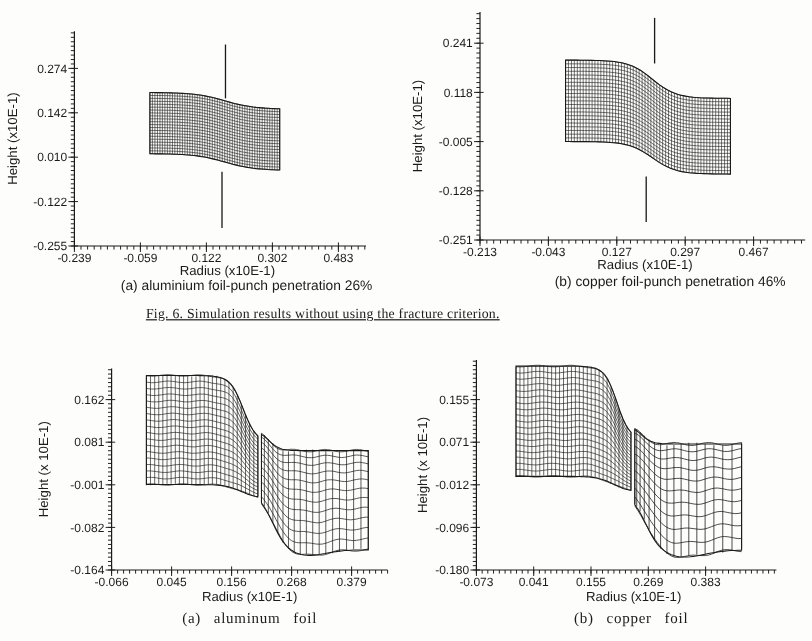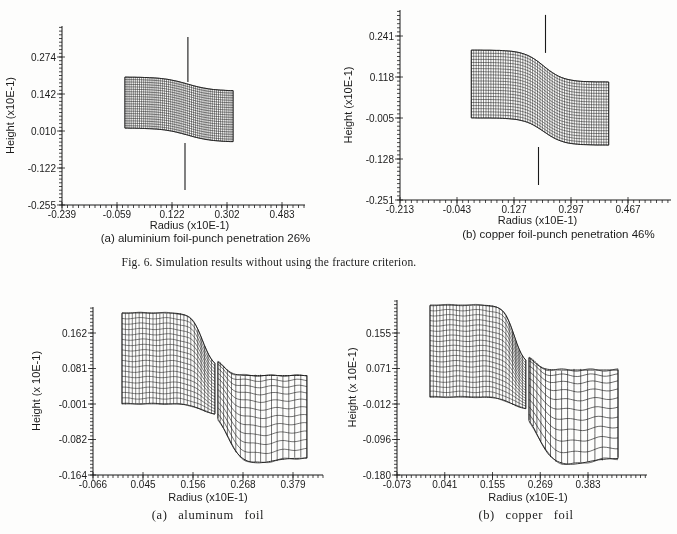--- a/index.html
+++ b/index.html
@@ -1,20 +1,20 @@
 <!DOCTYPE html>
 <html><head>
 <meta charset="utf-8">
 <style>
   html,body{margin:0;padding:0;background:#ffffff;}
   .page{position:relative;width:677px;height:534px;background:#fdfdfc;overflow:hidden;
         font-family:"Liberation Sans",sans-serif;}
   .plot{position:absolute;}
   .fig-caption{position:absolute;left:0;top:256px;width:538px;height:16px;line-height:16px;
-    text-align:center;font:11.5px "Liberation Serif",serif;color:#1b1b1b;letter-spacing:.2px;}
+    text-align:center;font:11.5px "Liberation Serif",serif;color:#1b1b1b;letter-spacing:.2px;text-decoration:underline;}
   svg text{fill:#1b1b1b;}
   svg .tick{font:10px "Liberation Sans",sans-serif;}
   svg .axis-label{font:11px "Liberation Sans",sans-serif;}
   svg .caption-sans{font:11.5px "Liberation Sans",sans-serif;}
   svg .caption-serif{font:12.5px "Liberation Serif",serif;letter-spacing:.6px;word-spacing:7px;}
 </style>
 </head>
 <body>
 
 <div class="page">

